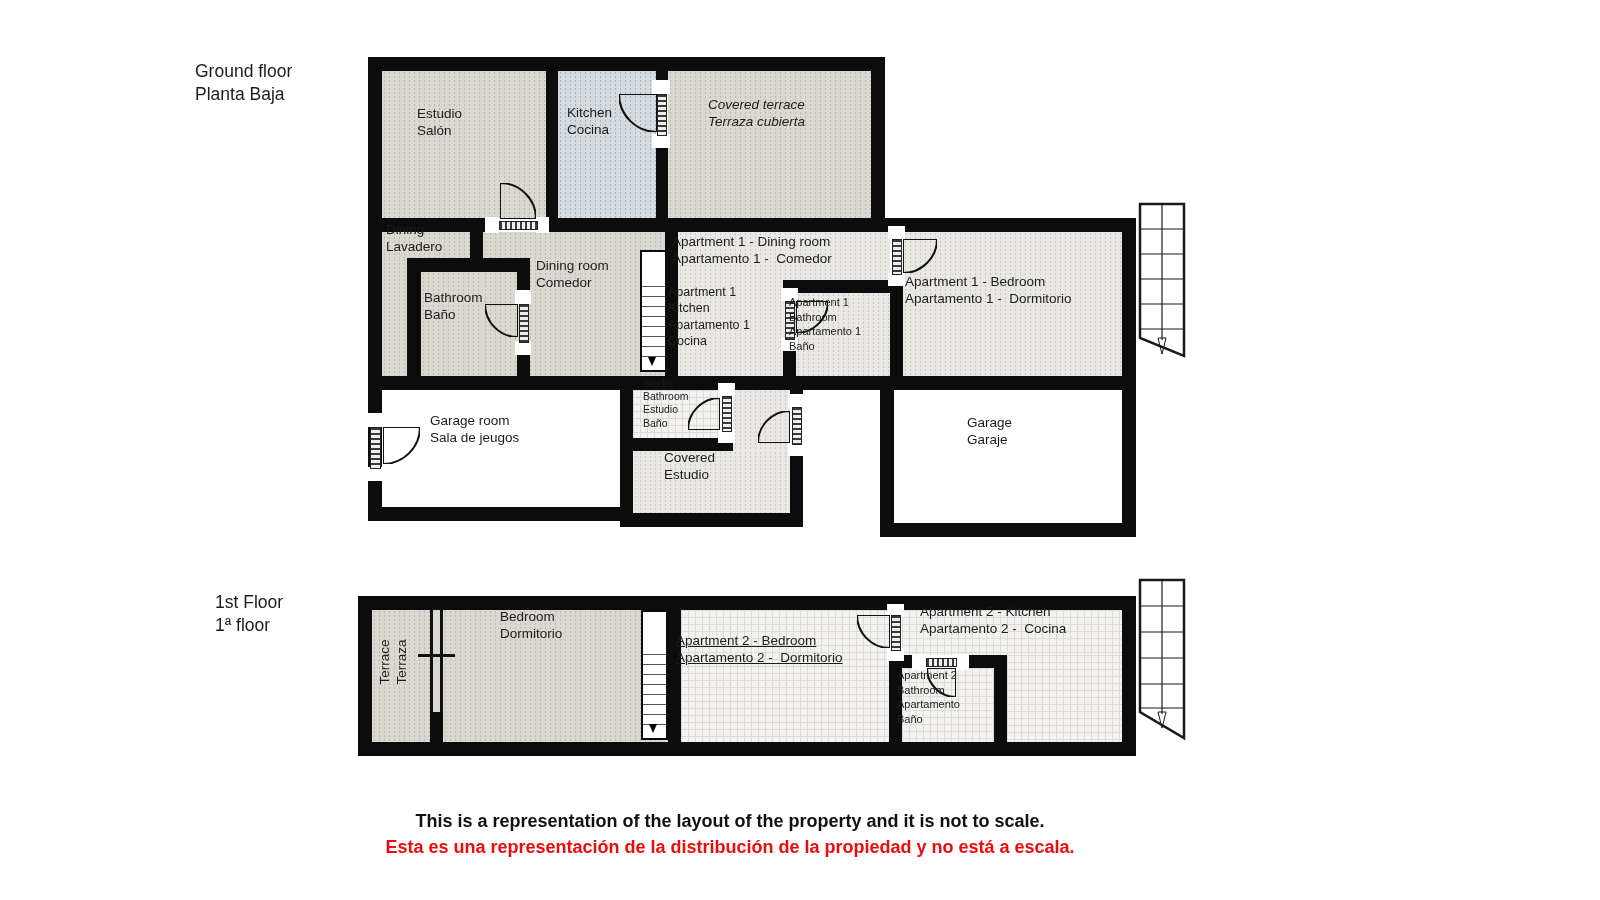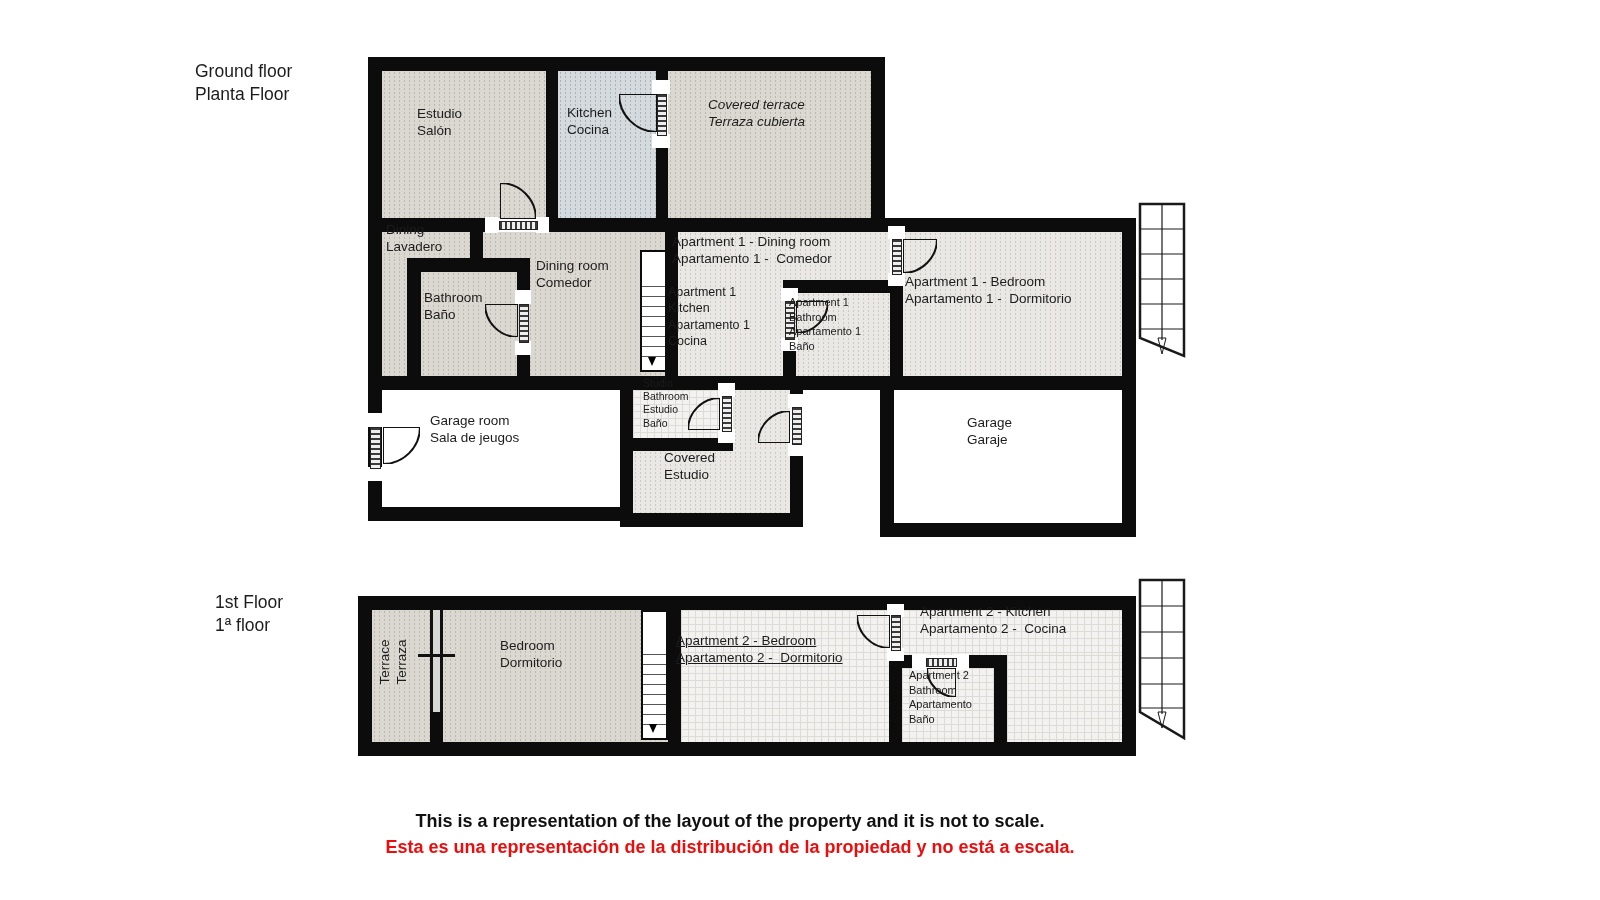--- a/index.html
+++ b/index.html
@@ -48,21 +48,21 @@
     font-size:18px;}
   .disc.en{color:#111111;}
   .disc.es{color:#ed0c0c;}
 </style>
 </head>
 <body>
 
 <div id="canvas">
 
   <div class="lbl title" style="left:195px;top:60px;">Ground floor
-Planta Floor</div>
+Planta Baja</div>
   <div class="lbl title" style="left:215px;top:591px;">1st Floor
 1ª floor</div>
 
   <div class="room tex-gray" style="left:382px;top:71px;width:164px;height:147px;"></div>
   <div class="room tex-blue" style="left:558px;top:71px;width:98px;height:147px;"></div>
   <div class="room tex-gray" style="left:668px;top:71px;width:203px;height:147px;"></div>
   <div class="room tex-gray" style="left:382px;top:232px;width:88px;height:26px;"></div>
   <div class="room tex-gray" style="left:382px;top:258px;width:25px;height:118px;"></div>
   <div class="room tex-gray" style="left:421px;top:272px;width:96px;height:104px;"></div>
   <div class="room tex-gray" style="left:483px;top:232px;width:182px;height:144px;"></div>
@@ -264,27 +264,27 @@
     <line x1="2" y1="54" x2="46" y2="54" stroke-width="1.2"></line>
     <line x1="2" y1="80" x2="46" y2="80" stroke-width="1.2"></line>
     <line x1="2" y1="106" x2="46" y2="106" stroke-width="1.2"></line>
     <line x1="2" y1="130" x2="46" y2="130" stroke-width="1.2"></line>
     <line x1="24" y1="2" x2="24" y2="136" stroke-width="1.2"></line>
     <path d="M20,134 L28,134 L24,150 Z" fill="#000" stroke="none"></path>
   </svg>
 
   <div class="lbl" style="left:349px;top:644px;width:90px;height:36px;text-align:center;transform:rotate(-90deg);">Terrace
 Terraza</div>
-  <div class="lbl" style="left:500px;top:637px;">Bedroom
+  <div class="lbl" style="left:500px;top:608px;">Bedroom
 Dormitorio</div>
   <div class="lbl" style="left:676px;top:632px;text-decoration:underline;">Apartment 2 - Bedroom
 Apartamento 2 -&nbsp;&nbsp;Dormitorio</div>
   <div class="lbl" style="left:920px;top:603px;">Apartment 2 - Kitchen
 Apartamento 2 -&nbsp;&nbsp;Cocina</div>
-  <div class="lbl sm" style="left:897px;top:668px;margin-left:12px;">Apartment 2
+  <div class="lbl sm" style="left:897px;top:668px;">Apartment 2
 Bathroom
 Apartamento
 Baño</div>
 
   <div class="disc es" style="left:330px;top:837px;">Esta es una representación de la distribución de la propiedad y no está a escala.</div>
   <div class="disc en" style="left:330px;top:811px;">This is a representation of the layout of the property and it is not to scale.</div>
 
 </div>
 
 </body></html>

